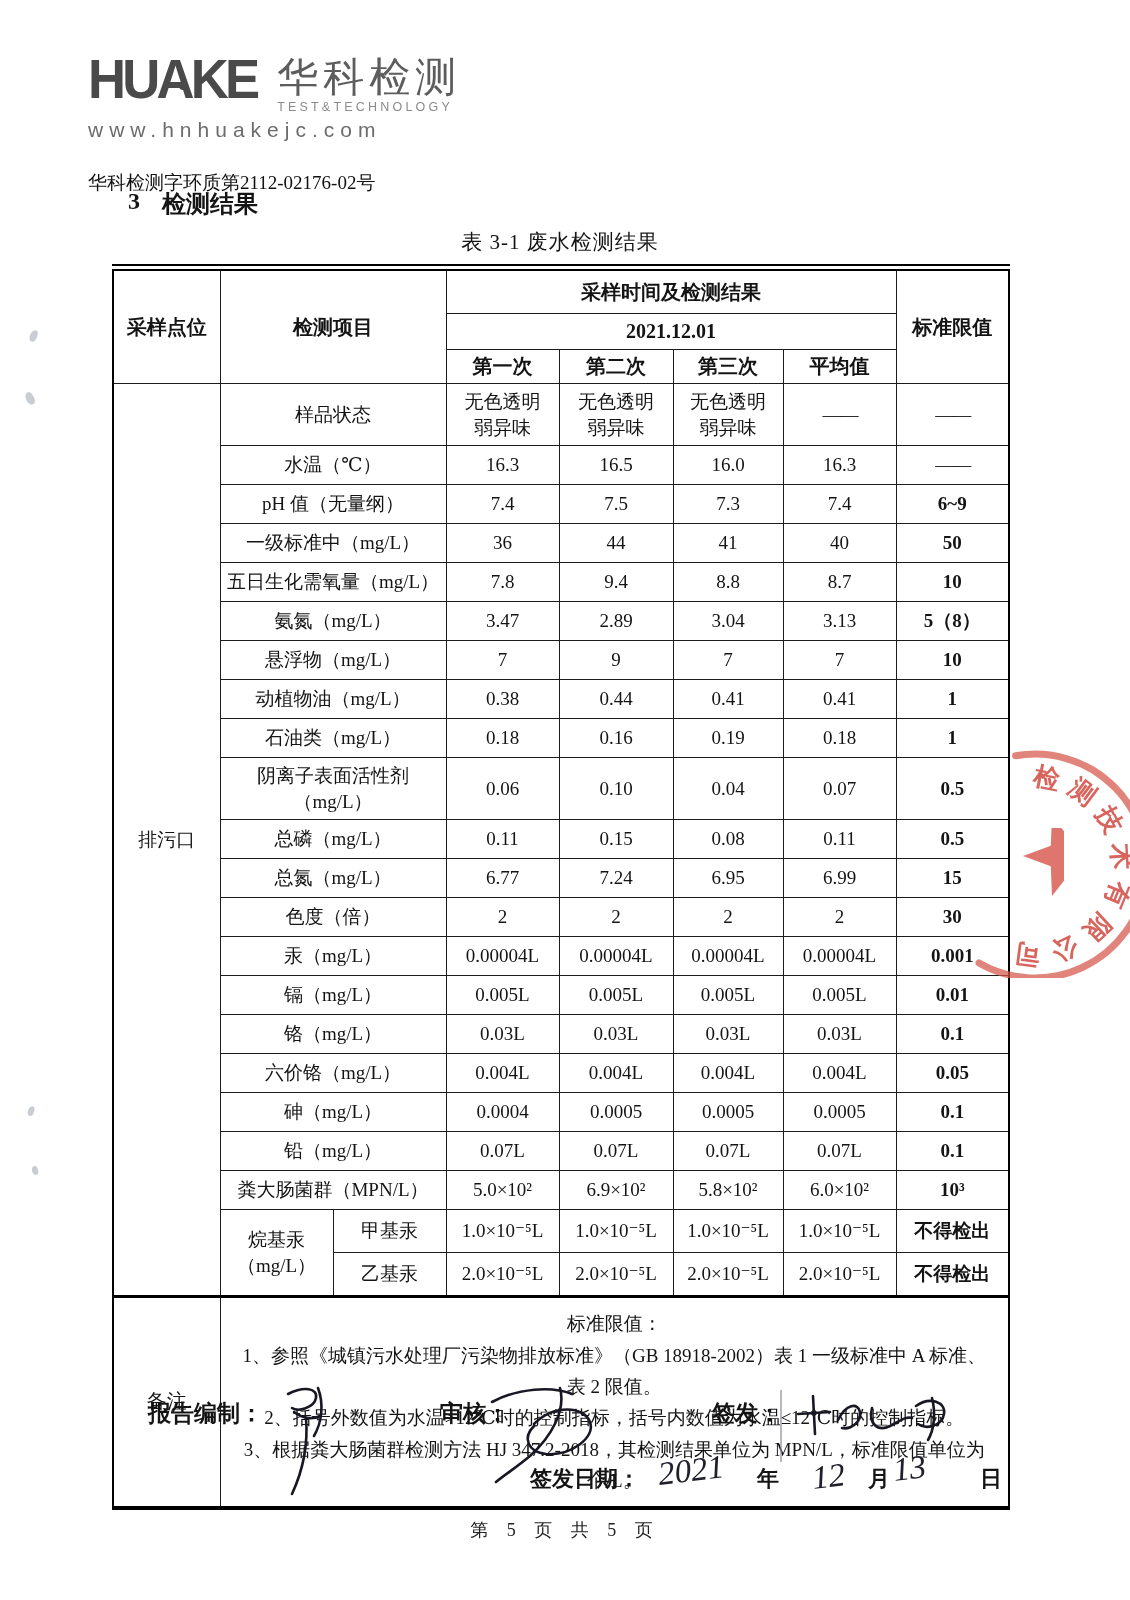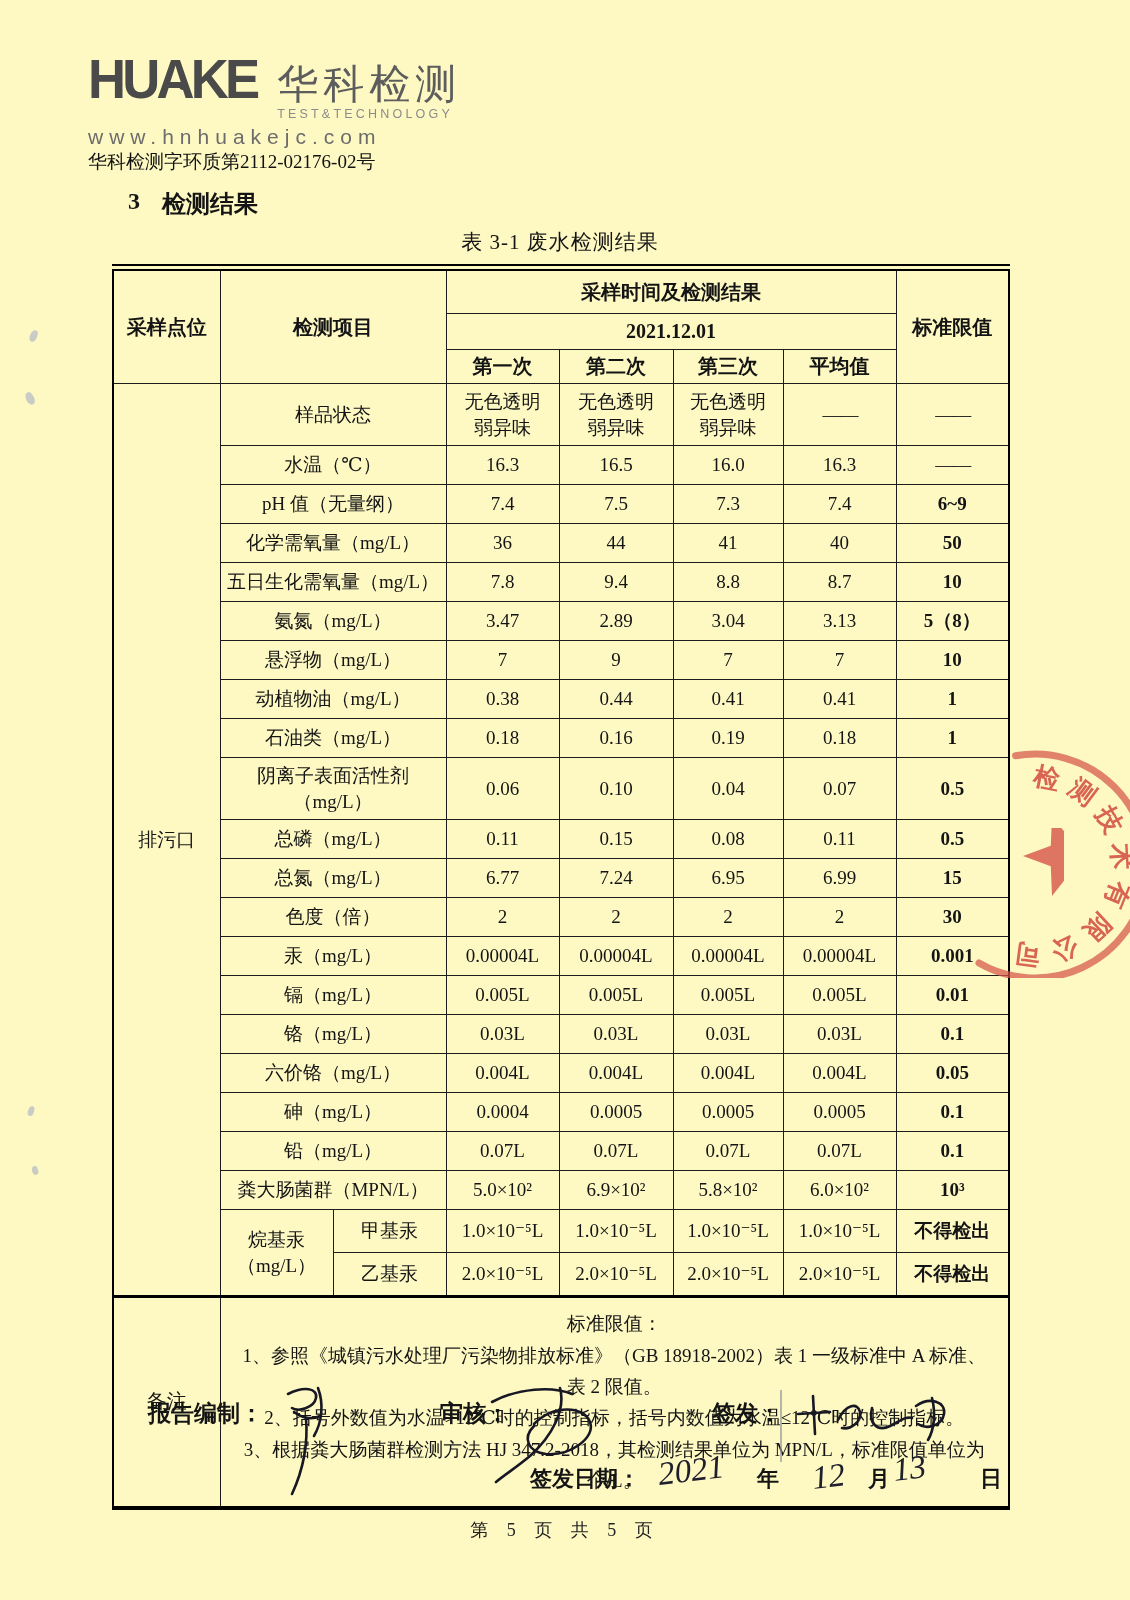--- a/index.html
+++ b/index.html
@@ -1,30 +1,30 @@
 <!DOCTYPE html>
 <html><head>
 <meta charset="utf-8">
 <style>
   html,body{margin:0;padding:0;background:#e8e8e8;}
-  .page{position:relative;width:1130px;height:1600px;background:#fef9c3;margin:0 auto;
+  .page{position:relative;width:1130px;height:1600px;background:#ffffff;margin:0 auto;
         overflow:hidden;font-family:"Liberation Serif","DejaVu Serif",serif;color:#141414;}
 
   
   .letterhead{position:absolute;left:88px;top:52px;}
   .logo-row{display:flex;align-items:flex-start;gap:10px;}
   .logo-mark{position:relative;font-family:"Liberation Sans","DejaVu Sans",sans-serif;
              font-weight:900;font-size:56px;line-height:0.95;letter-spacing:-4px;color:#4a4a4a;
              transform:scaleX(.94);transform-origin:left;}
   .logo-a-dot{position:absolute;left:97px;top:30px;width:8px;height:8px;border-radius:50%;background:#4a4a4a;}
-  .logo-cn-wrap{display:flex;flex-direction:column;margin-top:11px;}
+  .logo-cn-wrap{display:flex;flex-direction:column;margin-top:4px;}
   .logo-cn{font-size:41px;line-height:1.05;color:#5d5d5d;letter-spacing:5px;}
   .logo-en{font-family:"Liberation Sans",sans-serif;font-size:12.5px;color:#8b8b8b;letter-spacing:3.2px;margin-top:1px;}
   .website{margin-top:4px;font-family:"Liberation Sans",sans-serif;font-size:21px;color:#6c6c6c;letter-spacing:6px;}
-  .doc-no{margin-top:0;font-size:19px;color:#111;}
+  .doc-no{margin-top:28px;font-size:19px;color:#111;}
 
   
   .section-heading{position:absolute;left:128px;top:188px;font-size:24px;font-weight:bold;display:flex;gap:22px;}
   .table-caption{position:absolute;left:112px;top:228px;width:896px;text-align:center;
                  font-size:21px;font-weight:normal;letter-spacing:1px;}
 
   
   table.results{position:absolute;left:112px;top:264px;width:896px;border-collapse:collapse;table-layout:fixed;
                 border-left:2.5px solid #000;border-right:2.5px solid #000;
                 border-top:7px double #000;border-bottom:4px solid #000;}
@@ -139,21 +139,21 @@
         </tr>
         <tr>
           <td colspan="2" class="label-cell pre">pH 值（无量纲）</td>
           <td class="value-cell pre">7.4</td>
           <td class="value-cell pre">7.5</td>
           <td class="value-cell pre">7.3</td>
           <td class="value-cell pre">7.4</td>
           <td class="limit-cell bold">6~9</td>
         </tr>
         <tr>
-          <td colspan="2" class="label-cell pre">化学需氧量（mg/L）</td>
+          <td colspan="2" class="label-cell pre">一级标准中（mg/L）</td>
           <td class="value-cell pre">36</td>
           <td class="value-cell pre">44</td>
           <td class="value-cell pre">41</td>
           <td class="value-cell pre">40</td>
           <td class="limit-cell bold">50</td>
         </tr>
         <tr>
           <td colspan="2" class="label-cell pre">五日生化需氧量（mg/L）</td>
           <td class="value-cell pre">7.8</td>
           <td class="value-cell pre">9.4</td>

